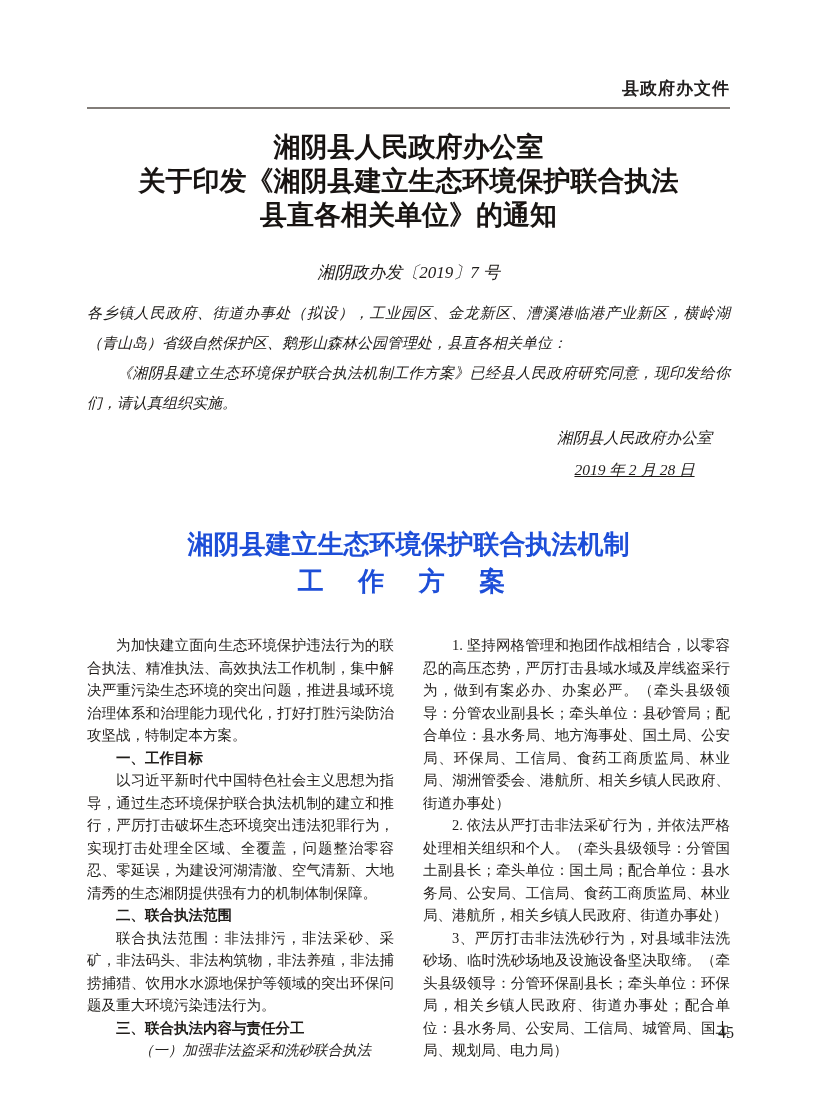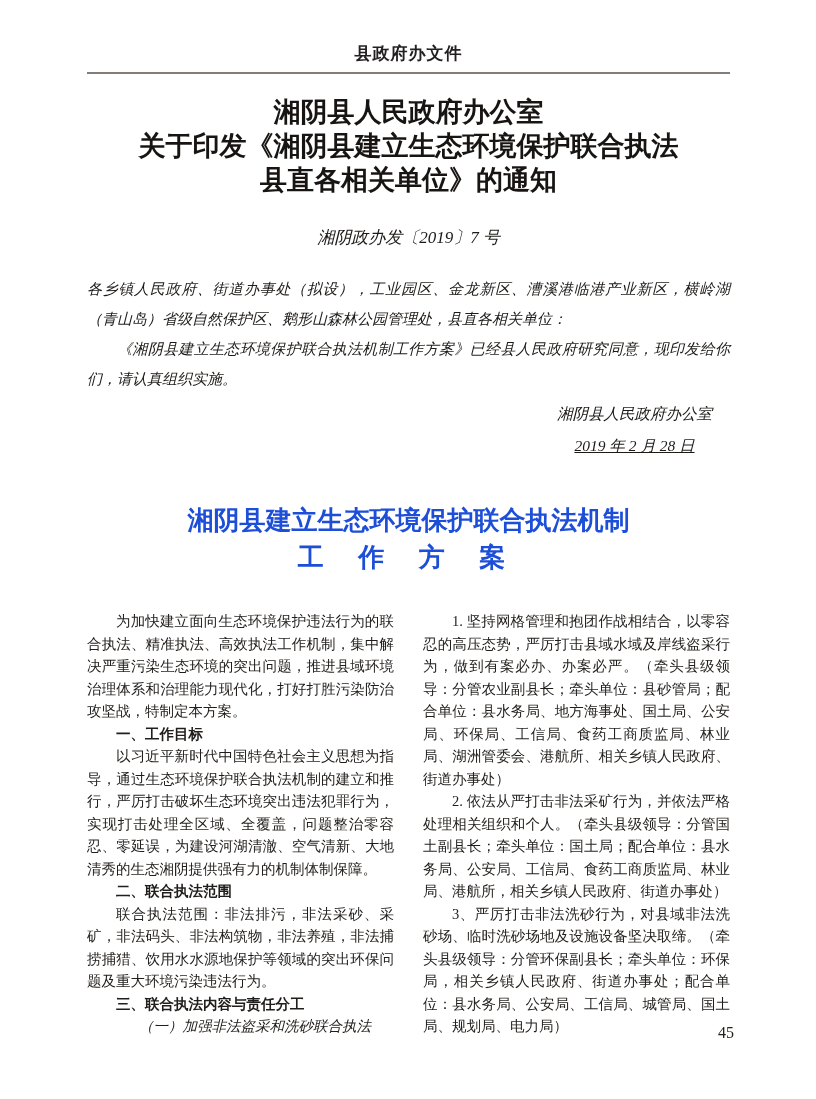--- a/index.html
+++ b/index.html
@@ -8,22 +8,22 @@
     width: 816px; height: 1099px;
     position: relative; overflow: hidden;
     font-family: "Liberation Serif", "DejaVu Serif", serif;
     color: #1d1a17;
   }
   .page { width: 816px; height: 1099px; position: relative; background: #ffffff; }
   .content { margin: 0 86px 0 87px; width: 643px; }
 
   
   .header-label {
-    padding-top: 42px;
-    text-align: center;
+    padding-top: 77px;
+    text-align: right;
     font-family: "Liberation Sans", "DejaVu Sans", sans-serif;
     font-weight: bold;
     font-size: 17px;
     letter-spacing: 1px;
     color: #232020;
   }
   .header-rule { margin-top: 7px; height: 2px; background: #827d79; }
 
   
   .notice-title {
@@ -41,21 +41,21 @@
     line-height: 21px;
   }
   .kaiti { font-style: italic; }
 
   
   .notice-para {
     font-size: 15px;
     line-height: 30px;
     text-align: justify;
   }
-  .notice-para.first { margin-top: 26px; }
+  .notice-para.first { margin-top: 15px; }
   .notice-para.indent { text-indent: 2em; }
 
   
   .signature {
     margin-top: 8px;
     margin-right: 18px;
     margin-left: auto;
     width: fit-content;
     text-align: center;
   }

